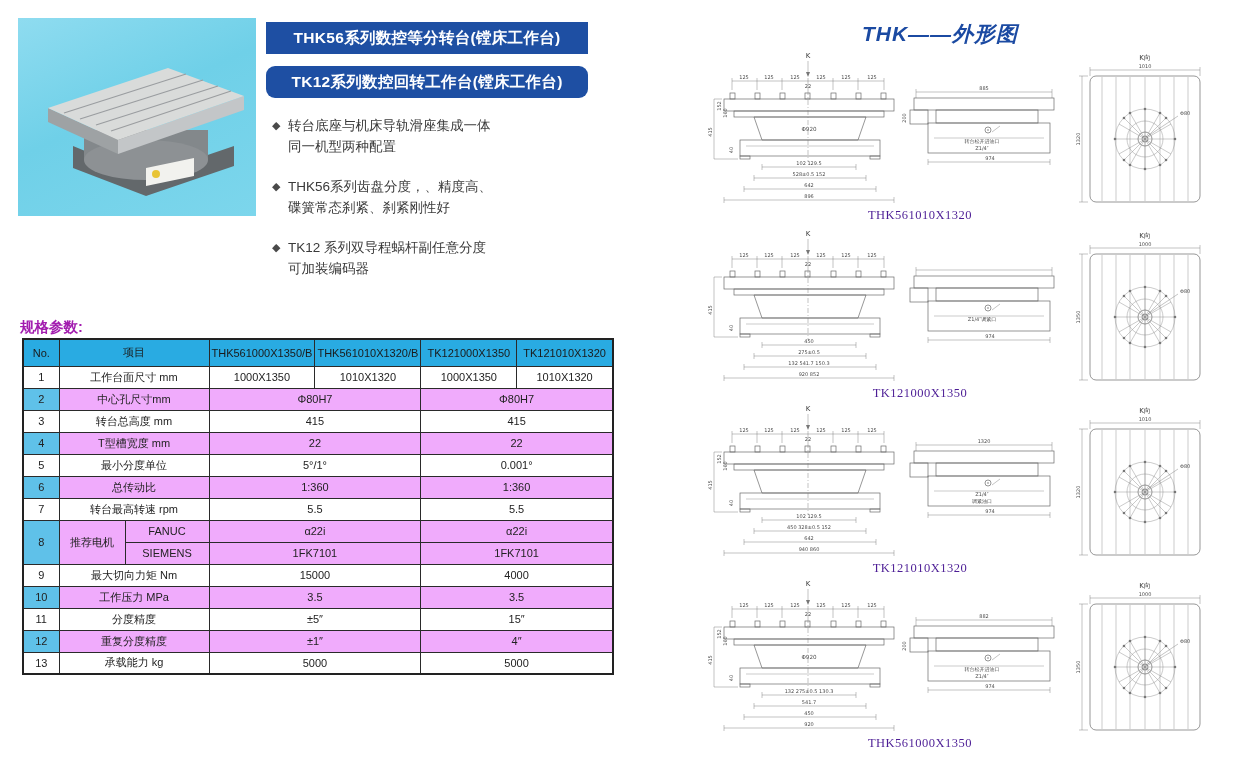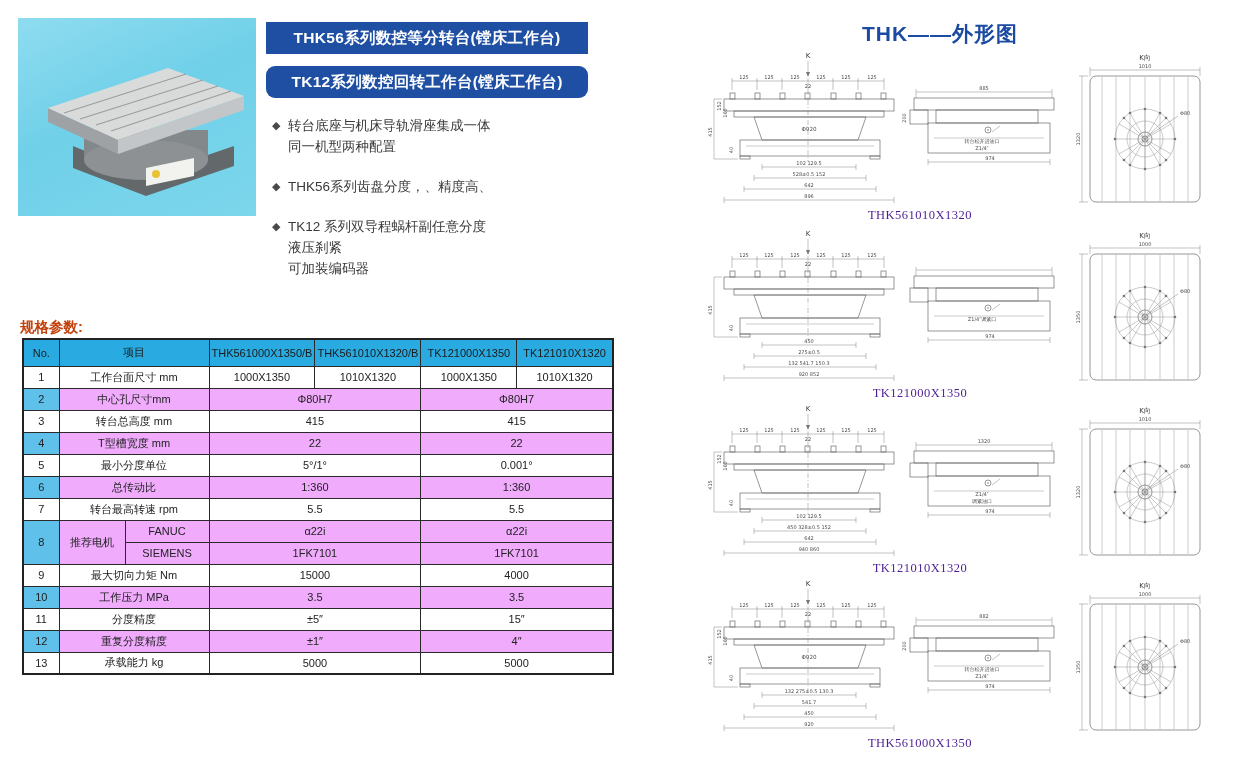--- a/index.html
+++ b/index.html
@@ -16,34 +16,34 @@
     background:#1e4fa3; color:#fff; font-weight:bold; font-size:15.5px;
     display:flex; align-items:center; justify-content:center; letter-spacing:.3px; }
   .banner.b1 { top:22px; } .banner.b2 { top:66px;border-radius:9px; }
   .features { position:absolute; left:272px; top:116px; width:330px; list-style:none; }
   .features li { position:relative; padding-left:16px; margin-bottom:19px;
     font-size:13.5px; line-height:1.55; color:#3a3a3a; }
   .features li .diamond { position:absolute; left:0; top:1px; color:#4a4a4a; font-size:11px; }
 
   
   .specs-title { position:absolute; left:20px; top:318px; font-size:14.5px;
-    font-weight:bold; color:#c2410c; }
+    font-weight:bold; color:#a21caf; }
   table.specs { position:absolute; left:22px; top:338px; border-collapse:collapse;
     border:2px solid #222; font-size:11px; color:#222; table-layout:fixed; }
   table.specs th, table.specs td { border:1px solid #2a2a2a; text-align:center;
     padding:0 2px; height:22px; background:#fff; overflow:hidden; white-space:nowrap; }
   table.specs th { background:#29abe2; height:27px; font-weight:normal; color:#1a1a1a;margin-left:22px; }
   tr.even td { background:#f0abfc; }
   tr.even td.c-no { background:#5fc1e9; }
   .w-no{width:36px}.w-ia{width:66px}.w-ib{width:84px}.w-v{width:96px}
 
   
   .right-col { position:absolute; left:660px; top:0; width:580px; height:781px; }
   .drawings-title { position:absolute; left:0; top:20px; width:560px; text-align:center;
-    color:#1b4aa2; font-size:21px; font-weight:bold; letter-spacing:1px; }
+    color:#1b4aa2; font-size:21px; font-weight:bold; letter-spacing:1px;font-style:italic; }
   .dgroup { position:absolute; left:10px; width:565px; height:175px; }
   .dg0{top:50px}.dg1{top:228px}.dg2{top:403px}.dg3{top:578px}
   .dgroup svg { display:block; }
   .dlabel { position:absolute; left:110px; top:158px; width:280px; text-align:center;
     font-family:"Liberation Serif", serif; font-size:12.5px; color:#4c1d95; letter-spacing:.5px; }
   
   .ln { stroke:#6a6a6a; stroke-width:.7; fill:none; }
   .lnthin { stroke:#8a8a8a; stroke-width:.45; fill:none; }
   .dim { stroke:#7a7a7a; stroke-width:.45; fill:none; }
   .dtx { fill:#4c4c4c; font-size:5px; font-family:"DejaVu Sans", sans-serif; }
@@ -78,25 +78,25 @@
 
   <ul class="features">
     <li>
       <span class="diamond">◆</span>
       <div>转台底座与机床导轨滑座集成一体</div>
       <div>同一机型两种配置</div>
     </li>
     <li>
       <span class="diamond">◆</span>
       <div>THK56系列齿盘分度，、精度高、</div>
+      <div>碟簧常态刹紧、刹紧刚性好</div>
     </li>
     <li>
       <span class="diamond">◆</span>
       <div>TK12 系列双导程蜗杆副任意分度</div>
-      <div>液压刹紧</div>
       <div>可加装编码器</div>
     </li>
   </ul>
 
   <div class="specs-title">规格参数:</div>
   <table class="specs">
     <colgroup>
         <col class="w-no">
         <col class="w-ia">
         <col class="w-ib">

